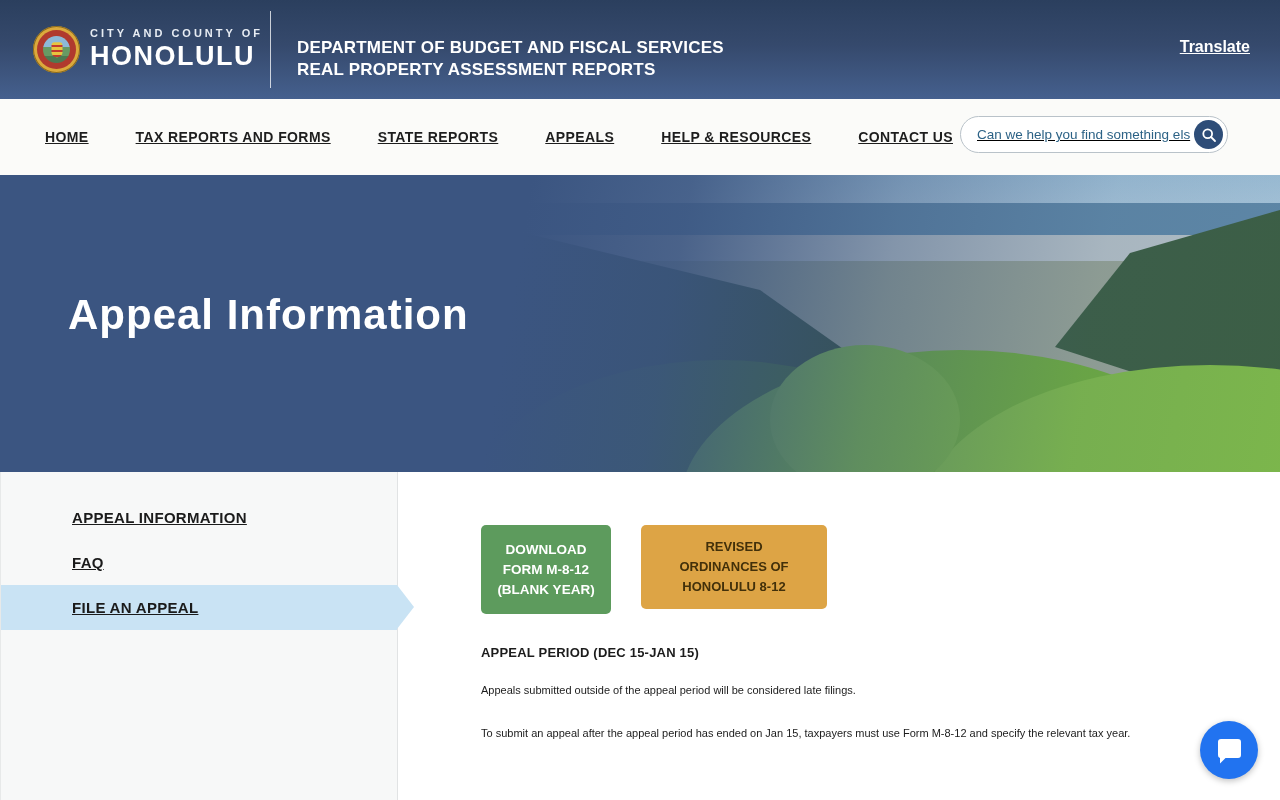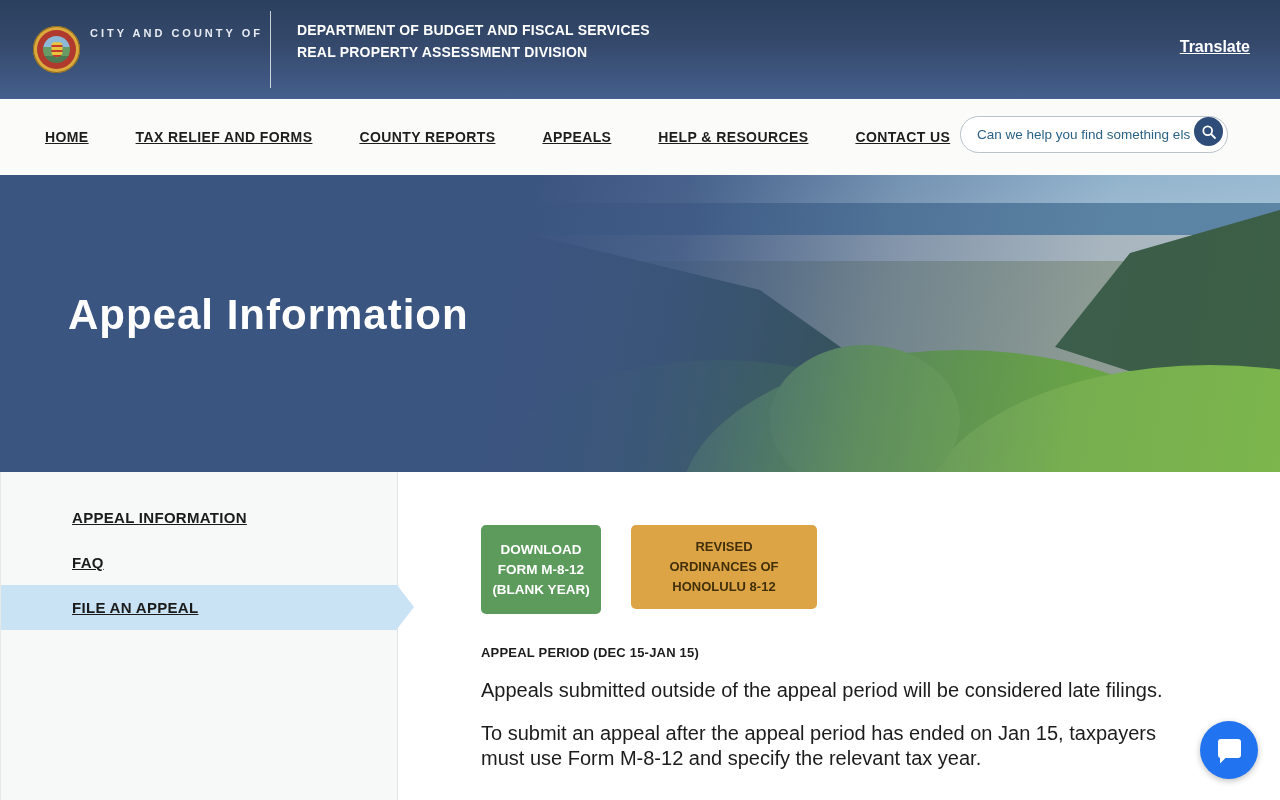--- a/index.html
+++ b/index.html
@@ -15,34 +15,34 @@
   .seal .core { position:absolute; inset:10px; border-radius:50%; overflow:hidden;
     background:linear-gradient(180deg,#8db9d8 0 40%, #679a64 40% 75%, #4d7a52 75% 100%); }
   .seal .shield { position:absolute; left:50%; top:50%; transform:translate(-50%,-52%);
     width:11px; height:15px; border-radius:3px 3px 5px 5px;
     background:repeating-linear-gradient(180deg,#e8c43f 0 3px,#c23b2e 3px 5px); }
   .org-block { position:absolute; left:90px; top:27px; color:#fff; }
   .org-small { font-size:11px; font-weight:700; letter-spacing:3px; color:#e7ecf3; }
   .org-large { font-size:27px; font-weight:700; letter-spacing:1.5px; margin-top:2px; }
   .header-divider { position:absolute; left:270px; top:11px; width:1px; height:77px;
     background:rgba(255,255,255,0.75); }
-  .dept-block { position:absolute; left:297px; top:19px; color:#fff;
-    font-size:14px; font-weight:700; line-height:22px; letter-spacing:0.2px; }
+  .dept-block { position:absolute; left:297px; top:37px; color:#fff;
+    font-size:17px; font-weight:700; line-height:22px; letter-spacing:0.2px; }
   .translate { position:absolute; right:30px; top:38px; color:#fff; font-size:16px;
     font-weight:700; text-decoration:underline; cursor:pointer; }
 
   
   .navbar { position:relative; width:1280px; height:76px; background:#fbfbf9;
     display:flex; align-items:center; }
   .nav-links { display:flex; align-items:center; padding-left:45px; gap:47px; }
   .nav-link { font-size:14px; font-weight:700; letter-spacing:0.4px; color:#1d1d1d;
     text-decoration:underline; white-space:nowrap; cursor:pointer; }
   .search-pill { position:absolute; right:52px; top:17px; width:268px; height:37px;
     background:#fff; border:1px solid #b9c2c9; border-radius:19px;
-    display:flex; padding:0 4px 0 16px; }
+    display:flex; align-items:center; padding:0 4px 0 16px;text-decoration:underline; }
   .search-input { flex:1; border:none; outline:none; font-size:13.5px; color:#2c6286;
     background:transparent; font-family:"Liberation Sans", sans-serif; min-width:0; }
   .search-input::placeholder { color:#2c6286; opacity:1; }
   .search-btn { width:29px; height:29px; border-radius:50%; background:#2e4d78;
     border:none; display:flex; align-items:center; justify-content:center;
     cursor:pointer; flex:0 0 auto; }
 
   
   .hero { position:relative; width:1280px; height:297px; overflow:hidden;
     background:#3b5581; }
@@ -64,62 +64,63 @@
     letter-spacing:0.3px; text-decoration:underline; cursor:pointer; }
   .side-item.active { background:#c9e3f4; }
   .side-item.active::after { content:""; position:absolute; left:100%; top:0;
     border-top:22.5px solid transparent; border-bottom:22.5px solid transparent;
     border-left:17px solid #c9e3f4; }
 
   .main { padding:53px 0 0 83px; max-width:810px; }
   .btn-row { display:flex; gap:30px; align-items:flex-start; }
   .cta { border:none; border-radius:5px; font-family:"Liberation Sans",sans-serif;
     font-weight:700; cursor:pointer; text-align:center; }
-  .cta.green { width:120px; min-height:89px; padding:0 8px; color:#fff;
+  .cta.green { width:130px; min-height:89px; padding:0 8px; color:#fff;
     font-size:13.5px; line-height:20px; }
   .cta.orange { width:186px; min-height:67px; padding:12px 32px; color:#42300a;
     font-size:13px; line-height:20px; }
 
   .section-heading { margin-top:31px; font-size:13px; font-weight:700;
     color:#1c1c1c; letter-spacing:0.2px; }
   .sub-heading { margin-top:22px; font-size:16px; font-weight:700; color:#1c1c1c; }
-  .para { margin-top:18px; font-size:20px; color:#1c1c1c; line-height:25px;
+  .para { margin-top:18px; font-size:11px; color:#1c1c1c; line-height:25px;
     max-width:722px; }
 
   
   .chat-fab { position:fixed; right:22px; bottom:21px; width:58px; height:58px;
     border-radius:50%; border:none; cursor:pointer;
     display:flex; align-items:center; justify-content:center;
     box-shadow:0 2px 6px rgba(0,0,0,0.25); }
 </style>
 </head>
 <body>
 
 <div class="header">
   <div class="seal">
     <div class="ring"></div>
     <div class="core"></div>
     <div class="shield"></div>
   </div>
   <div class="org-block">
     <div class="org-small">CITY AND COUNTY OF</div>
+    <div class="org-large">HONOLULU</div>
   </div>
   <div class="header-divider"></div>
   <div class="dept-block">
     <div>DEPARTMENT OF BUDGET AND FISCAL SERVICES</div>
-    <div>REAL PROPERTY ASSESSMENT DIVISION</div>
+    <div>REAL PROPERTY ASSESSMENT REPORTS</div>
   </div>
   <a class="translate">Translate</a>
 </div>
 
 <div class="navbar">
   <div class="nav-links">
     <a class="nav-link">HOME</a>
-    <a class="nav-link">TAX RELIEF AND FORMS</a>
-    <a class="nav-link">COUNTY REPORTS</a>
+    <a class="nav-link">TAX REPORTS AND FORMS</a>
+    <a class="nav-link">STATE REPORTS</a>
     <a class="nav-link">APPEALS</a>
     <a class="nav-link">HELP &amp; RESOURCES</a>
     <a class="nav-link">CONTACT US</a>
   </div>
   <div class="search-pill">
     <input class="search-input" type="text" placeholder="Can we help you find something els" style="">
     <button class="search-btn" style="background: rgb(46, 77, 120);">
       <svg width="16" height="16" viewBox="0 0 16 16">
         <circle cx="6.7" cy="6.7" r="4.4" fill="none" stroke="#fff" stroke-width="1.8"></circle>
         <line x1="10" y1="10" x2="14" y2="14" stroke="#fff" stroke-width="1.8" stroke-linecap="round"></line>

